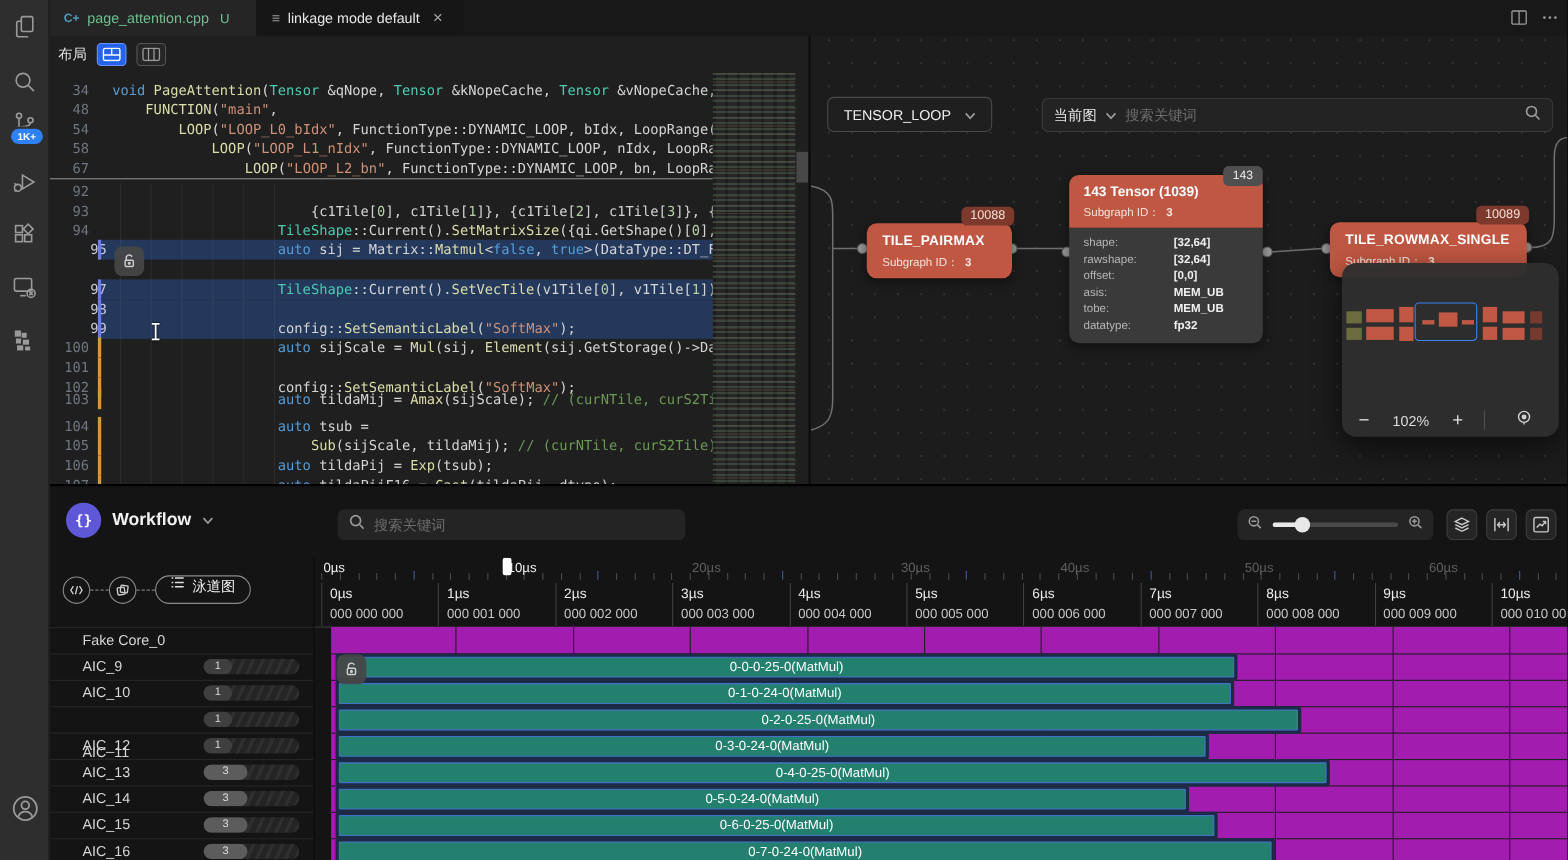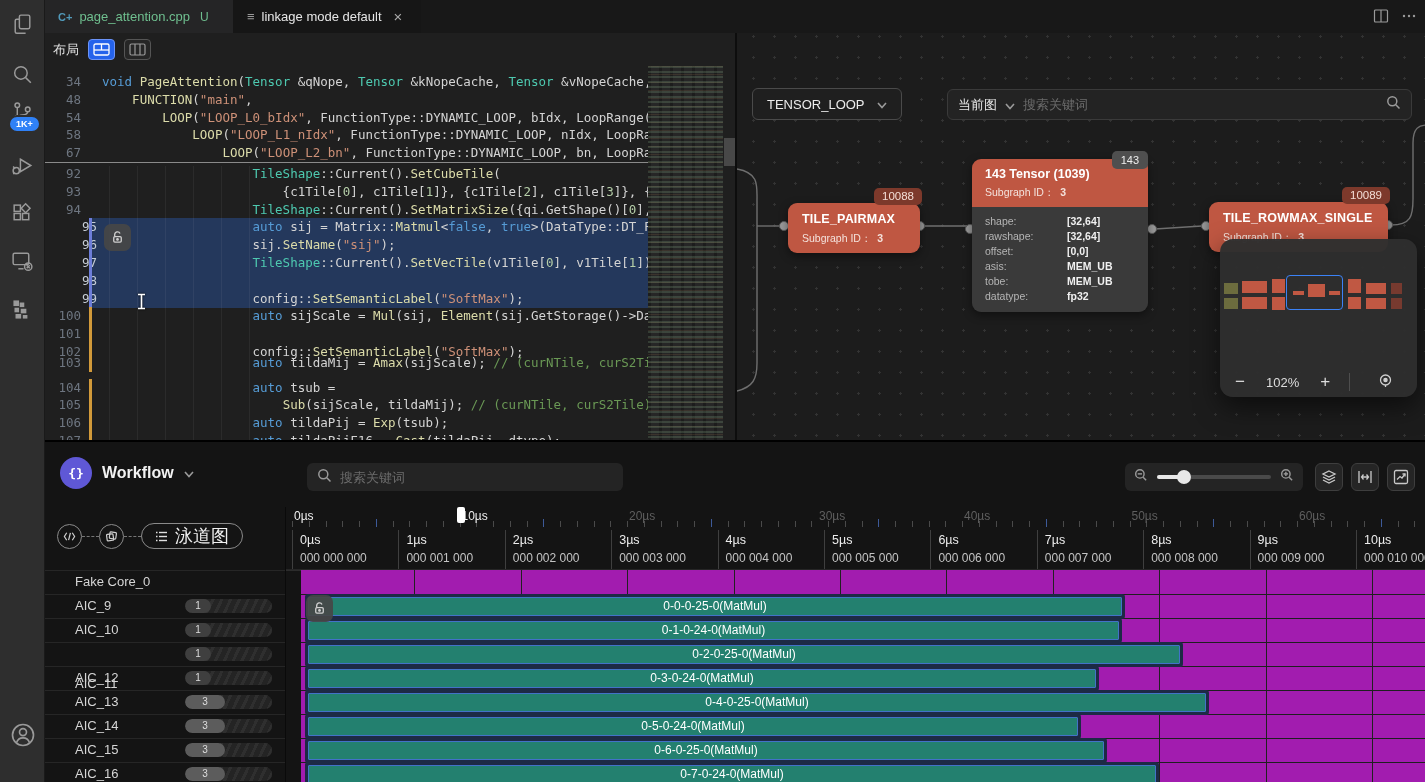--- a/index.html
+++ b/index.html
@@ -104,21 +104,21 @@
 
   
   #bottom { left:45px; top:440px; width:1380px; height:342px; background:#141414; border-top:2px solid #000; z-index:20; }
   #wf-avatar { left:15px; top:15px; width:32px; height:32px; border-radius:50%; background:#5f58d6; color:#fff;
      display:flex; align-items:center; justify-content:center; font-size:13px; font-weight:bold; font-family:"DejaVu Sans Mono",monospace; }
   #wf-title { left:57px; top:22px; font-size:16px; font-weight:bold; color:#f2f2f2; display:flex; gap:10px; align-items:center; }
   #wf-steps { left:12px; top:81px; display:flex; align-items:center; }
   .step-circle { width:25px; height:25px; border-radius:50%; border:1px solid #8a8a8a; display:flex; align-items:center; justify-content:center; color:#cfcfcf; }
   .step-circle svg { width:13px; height:13px; stroke:#cfcfcf; fill:none; stroke-width:1.3; }
   .step-dash { width:17px; border-top:1px dashed #777; }
-  #swimlane-btn { height:26px; border:1px solid #8a8a8a; border-radius:13px; padding:0 13px; display:flex; align-items:center; gap:7px; font-size:18px; color:#f0f0f0; }
+  #swimlane-btn { height:26px; border:1px solid #8a8a8a; border-radius:13px; padding:0 13px; display:flex; gap:7px; font-size:13px; color:#f0f0f0; }
   #swimlane-btn svg { width:13px; height:11px; stroke:#e0e0e0; stroke-width:1.4; }
 
   #bt-search { left:262px; top:21px; width:316px; height:28px; background:#242424; border-radius:6px; display:flex; align-items:center; padding:0 10px; gap:8px; }
   #bt-search input { flex:1; background:transparent; border:none; outline:none; color:#ccc; font-size:13px; font-family:inherit; }
   #bt-search input::placeholder { color:#6c6c6c; }
 
   #zoombar { left:1080px; top:21px; width:178px; height:28px; background:#242424; border-radius:6px; display:flex; align-items:center; padding:0 9px; }
   #zoombar .mg svg { width:14px; height:14px; stroke:#9a9a9a; fill:none; stroke-width:1.5; }
   #z-track { position:relative; flex:1; height:4px; margin:0 9px; border-radius:2px; background:#4a4a4a; }
   #z-fill { position:absolute; left:0; top:0; height:4px; width:27px; background:#e8e8e8; border-radius:2px; }
@@ -249,25 +249,24 @@
       </span>
   </div>
 
   <div id="editor" class="abs">
     <div style="position:absolute;inset:0">
         <div class="cl" style="top: 7px;"><div class="hl"></div><div class="ln">34</div><div class="code"><span class="tk-k">void</span><span class="tk-p"> </span><span class="tk-f">PageAttention</span><span class="tk-p">(</span><span class="tk-t">Tensor</span><span class="tk-p"> &amp;qNope, </span><span class="tk-t">Tensor</span><span class="tk-p"> &amp;kNopeCache, </span><span class="tk-t">Tensor</span><span class="tk-p"> &amp;vNopeCache, </span></div></div>
         <div class="cl" style="top: 24.8px;"><div class="hl"></div><div class="ln">48</div><div class="code"><span class="tk-p">    </span><span class="tk-f">FUNCTION</span><span class="tk-p">(</span><span class="tk-s">"main"</span><span class="tk-p">,</span></div></div>
         <div class="cl" style="top: 42.6px;"><div class="hl"></div><div class="ln">54</div><div class="code"><span class="tk-p">        </span><span class="tk-f">LOOP</span><span class="tk-p">(</span><span class="tk-s">"LOOP_L0_bIdx"</span><span class="tk-p">, FunctionType::DYNAMIC_LOOP, bIdx, LoopRange(0</span></div></div>
         <div class="cl" style="top: 60.4px;"><div class="hl"></div><div class="ln">58</div><div class="code"><span class="tk-p">            </span><span class="tk-f">LOOP</span><span class="tk-p">(</span><span class="tk-s">"LOOP_L1_nIdx"</span><span class="tk-p">, FunctionType::DYNAMIC_LOOP, nIdx, LoopRan</span></div></div>
         <div class="cl" style="top: 78.2px;"><div class="hl"></div><div class="ln">67</div><div class="code"><span class="tk-p">                </span><span class="tk-f">LOOP</span><span class="tk-p">(</span><span class="tk-s">"LOOP_L2_bn"</span><span class="tk-p">, FunctionType::DYNAMIC_LOOP, bn, LoopRan</span></div></div>
-        <div class="cl" style="top: 99px;"><div class="hl"></div><div class="ln">92</div><div class="code"><span class="tk-p">                    </span><span class="tk-t">TileShape</span><span class="tk-p">::Current().</span><span class="tk-f">SetCubeTile</span><span class="tk-p">(</span></div></div>
+        <div class="cl" style="top: 99px;"><div class="hl"></div><div class="ln">92</div></div>
         <div class="cl" style="top: 116.8px;"><div class="hl"></div><div class="ln">93</div><div class="code"><span class="tk-p">                        {c1Tile[</span><span class="tk-n">0</span><span class="tk-p">], c1Tile[</span><span class="tk-n">1</span><span class="tk-p">]}, {c1Tile[</span><span class="tk-n">2</span><span class="tk-p">], c1Tile[</span><span class="tk-n">3</span><span class="tk-p">]}, {c</span></div></div>
         <div class="cl" style="top: 134.6px;"><div class="hl"></div><div class="ln">94</div><div class="code"><span class="tk-p">                    </span><span class="tk-t">TileShape</span><span class="tk-p">::Current().</span><span class="tk-f">SetMatrixSize</span><span class="tk-p">({qi.GetShape()[</span><span class="tk-n">0</span><span class="tk-p">], </span></div></div>
         <div class="cl sel" style="top: 152.4px;"><div class="hl"></div><div class="ln">95</div><div class="mark b"></div><div class="code"><span class="tk-p">                    </span><span class="tk-k">auto</span><span class="tk-p"> sij = Matrix::</span><span class="tk-f">Matmul</span><span class="tk-p">&lt;</span><span class="tk-k">false</span><span class="tk-p">, </span><span class="tk-k">true</span><span class="tk-p">&gt;(DataType::DT_FP</span></div></div>
-        <div class="cl sel" style="top: 170.2px;"><div class="hl"></div><div class="ln">96</div><div class="mark b"></div><div class="code"><span class="tk-p">                    sij.</span><span class="tk-f">SetName</span><span class="tk-p">(</span><span class="tk-s">"sij"</span><span class="tk-p">);</span></div></div>
         <div class="cl sel" style="top: 188px;"><div class="hl"></div><div class="ln">97</div><div class="mark b"></div><div class="code"><span class="tk-p">                    </span><span class="tk-t">TileShape</span><span class="tk-p">::Current().</span><span class="tk-f">SetVecTile</span><span class="tk-p">(v1Tile[</span><span class="tk-n">0</span><span class="tk-p">], v1Tile[</span><span class="tk-n">1</span><span class="tk-p">]);</span></div></div>
         <div class="cl sel" style="top: 205.8px;"><div class="hl"></div><div class="ln">98</div><div class="mark b"></div><div class="code"></div></div>
         <div class="cl sel" style="top: 223.6px;"><div class="hl"></div><div class="ln">99</div><div class="mark b"></div><div class="code"><span class="tk-p">                    config::</span><span class="tk-f">SetSemanticLabel</span><span class="tk-p">(</span><span class="tk-s">"SoftMax"</span><span class="tk-p">);</span></div></div>
         <div class="cl" style="top: 241.4px;"><div class="hl"></div><div class="ln">100</div><div class="mark o"></div><div class="code"><span class="tk-p">                    </span><span class="tk-k">auto</span><span class="tk-p"> sijScale = </span><span class="tk-f">Mul</span><span class="tk-p">(sij, </span><span class="tk-f">Element</span><span class="tk-p">(sij.GetStorage()-&gt;Dat</span></div></div>
         <div class="cl" style="top: 259.2px;"><div class="hl"></div><div class="ln">101</div><div class="mark o"></div><div class="code"></div></div>
         <div class="cl" style="top: 277px;"><div class="hl"></div><div class="ln">102</div><div class="mark o"></div><div class="code"><span class="tk-p">                    config::</span><span class="tk-f">SetSemanticLabel</span><span class="tk-p">(</span><span class="tk-s">"SoftMax"</span><span class="tk-p">);</span></div></div>
         <div class="cl" style="top: 288px;"><div class="hl"></div><div class="ln">103</div><div class="mark o"></div><div class="code"><span class="tk-p">                    </span><span class="tk-k">auto</span><span class="tk-p"> tildaMij = </span><span class="tk-f">Amax</span><span class="tk-p">(sijScale); </span><span class="tk-c">// (curNTile, curS2Til</span></div></div>
         <div class="cl" style="top: 312.6px;"><div class="hl"></div><div class="ln">104</div><div class="mark o"></div><div class="code"><span class="tk-p">                    </span><span class="tk-k">auto</span><span class="tk-p"> tsub =</span></div></div>
         <div class="cl" style="top: 330.4px;"><div class="hl"></div><div class="ln">105</div><div class="mark o"></div><div class="code"><span class="tk-p">                        </span><span class="tk-f">Sub</span><span class="tk-p">(sijScale, tildaMij); </span><span class="tk-c">// (curNTile, curS2Tile)</span></div></div>
         <div class="cl" style="top: 348.2px;"><div class="hl"></div><div class="ln">106</div><div class="mark o"></div><div class="code"><span class="tk-p">                    </span><span class="tk-k">auto</span><span class="tk-p"> tildaPij = </span><span class="tk-f">Exp</span><span class="tk-p">(tsub);</span></div></div>

